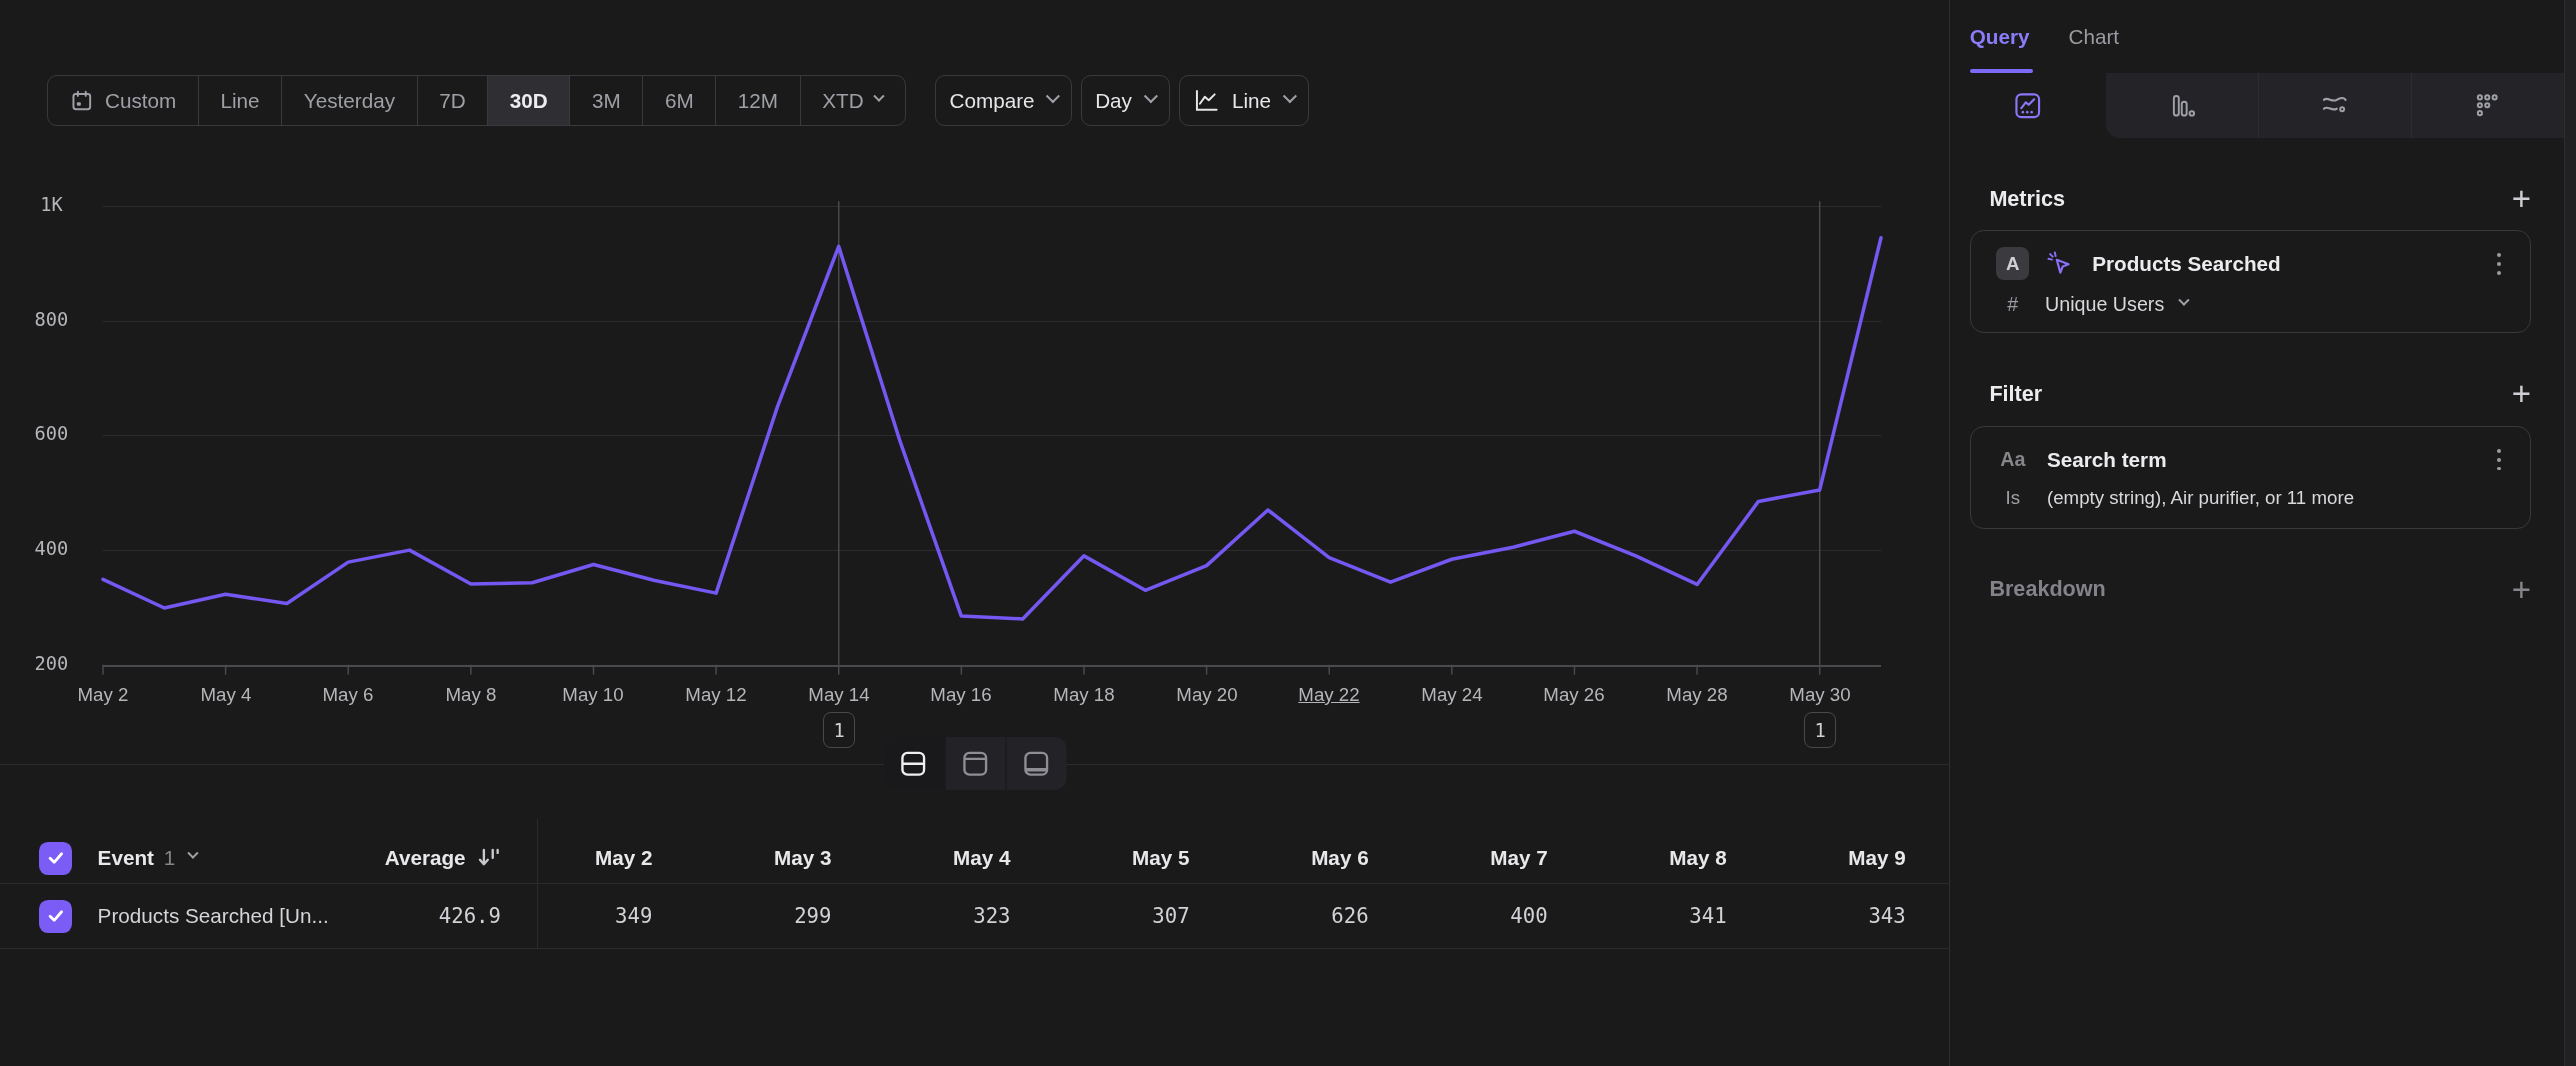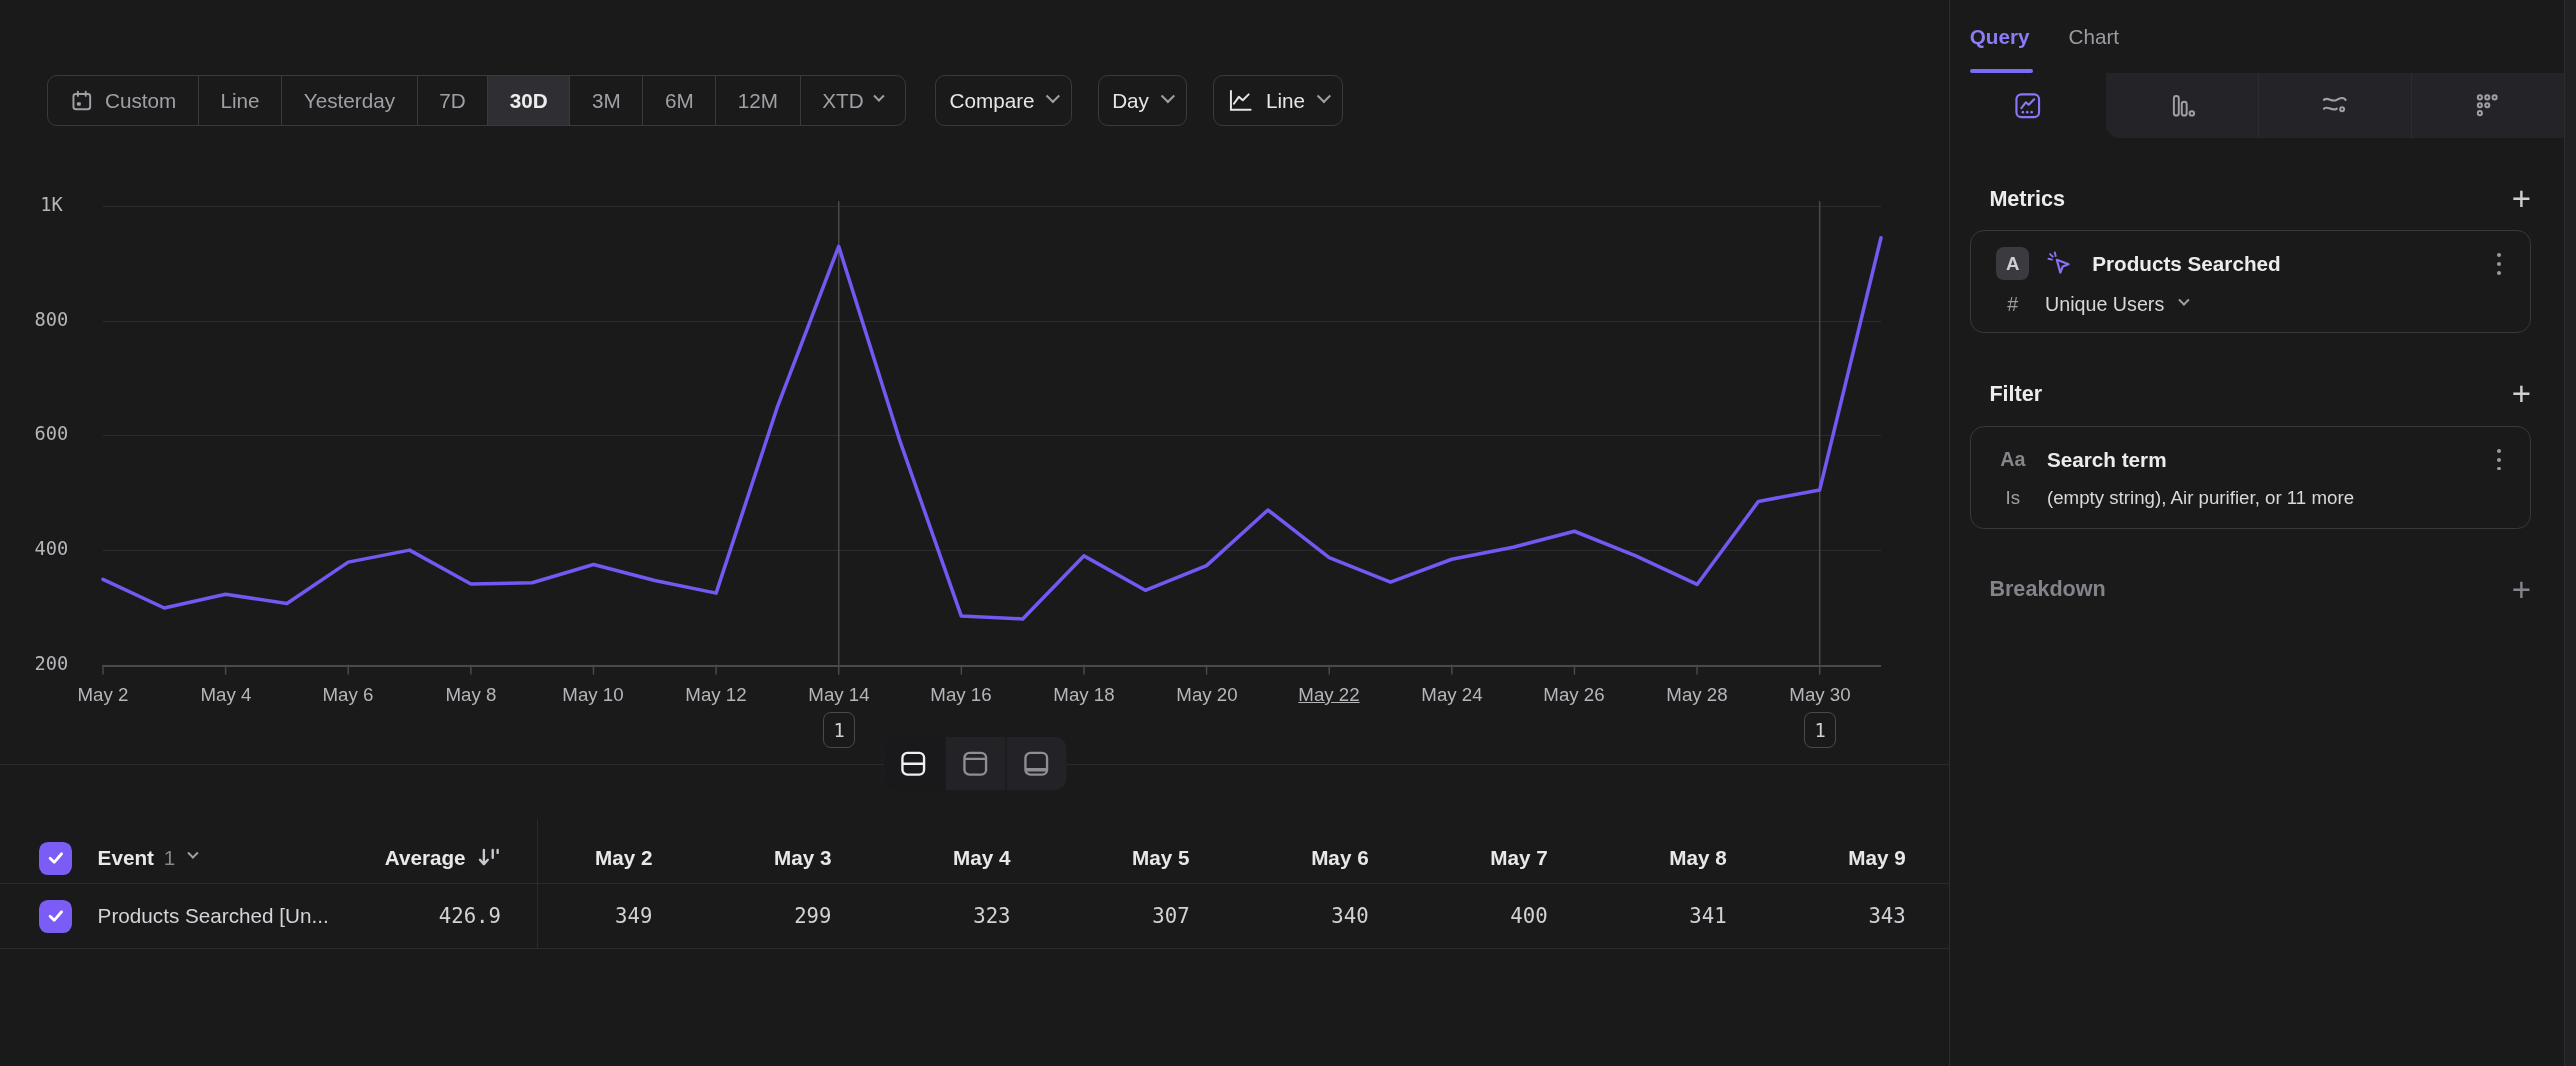--- a/index.html
+++ b/index.html
@@ -14,21 +14,21 @@
   .toolbar { position:absolute; left:47px; top:75px; right:49px; height:51px; display:flex; align-items:center; }
   .range-group { display:inline-flex; border:1px solid #3a3a3e; border-radius:9.8px; overflow:hidden; height:51px; }
   .seg { display:flex; align-items:center; gap:11.8px; padding:0 21.6px; font-size:20.7px; color:#9fa0a5;
          border-left:1px solid #3a3a3e; cursor:pointer; white-space:nowrap; }
   .seg:first-child { border-left:none; }
   .seg.active { background:#2f2f33; color:#ededf0; font-weight:bold; }
   .btn { display:inline-flex; align-items:center; gap:13.8px; height:51px; padding:0 13px;
          border:1px solid #3a3a3e; border-radius:9.8px; font-size:20.7px; color:#e6e6e9; background:transparent; cursor:pointer; }
   .btn.compare { margin-left:29.5px; }
   .push { margin-left:auto; }
-  .btn + .btn { margin-left:26px; }
+  .btn + .btn { margin-left:9px; }
 
   .chev { display:inline-block; width:9.8px; height:9.8px; border-right:2px solid #9fa0a5;
           border-bottom:2px solid #9fa0a5; transform:rotate(45deg) translate(-2px,-2px); margin-top:-3.9px; }
   .chev.sm { width:7.9px; height:7.9px; }
 
   
   .legend { position:absolute; left:103px; top:161px; width:1778px; text-align:center;
             font-size:19.7px; color:#bababf; }
   .legend .swatch { display:inline-block; width:19.7px; height:19.7px; border-radius:5.9px;
                     vertical-align:-3px; margin-right:13.8px; }
@@ -299,21 +299,21 @@
           <span class="name">Products Searched [Un...</span>
         </div>
         <div class="col-avg">
           <span class="avg">426.9</span>
         </div>
         <div class="col-dates" id="row-dates">
             <div class="dcell num">349</div>
             <div class="dcell num">299</div>
             <div class="dcell num">323</div>
             <div class="dcell num">307</div>
-            <div class="dcell num">340</div>
+            <div class="dcell num">626</div>
             <div class="dcell num">400</div>
             <div class="dcell num">341</div>
             <div class="dcell num">343</div>
           </div>
       </div>
     </div>
   </div>
 
   <div class="sidebar">
 

